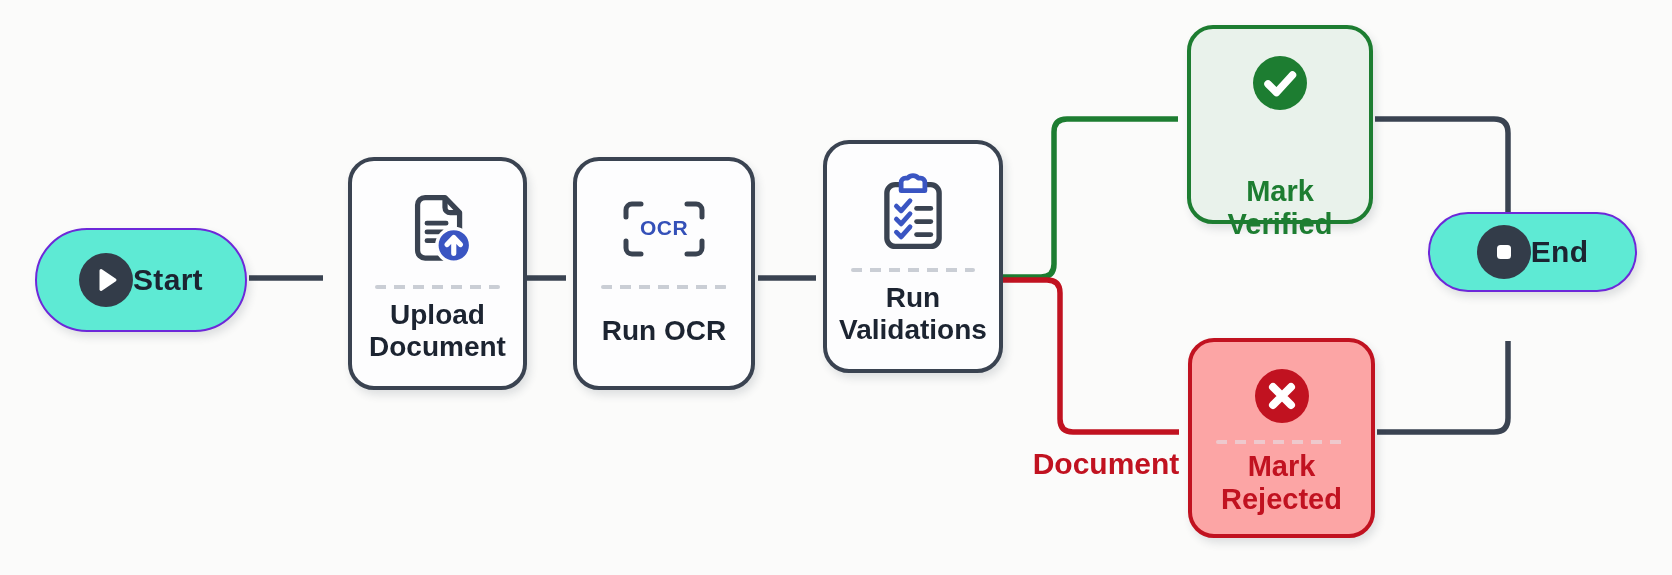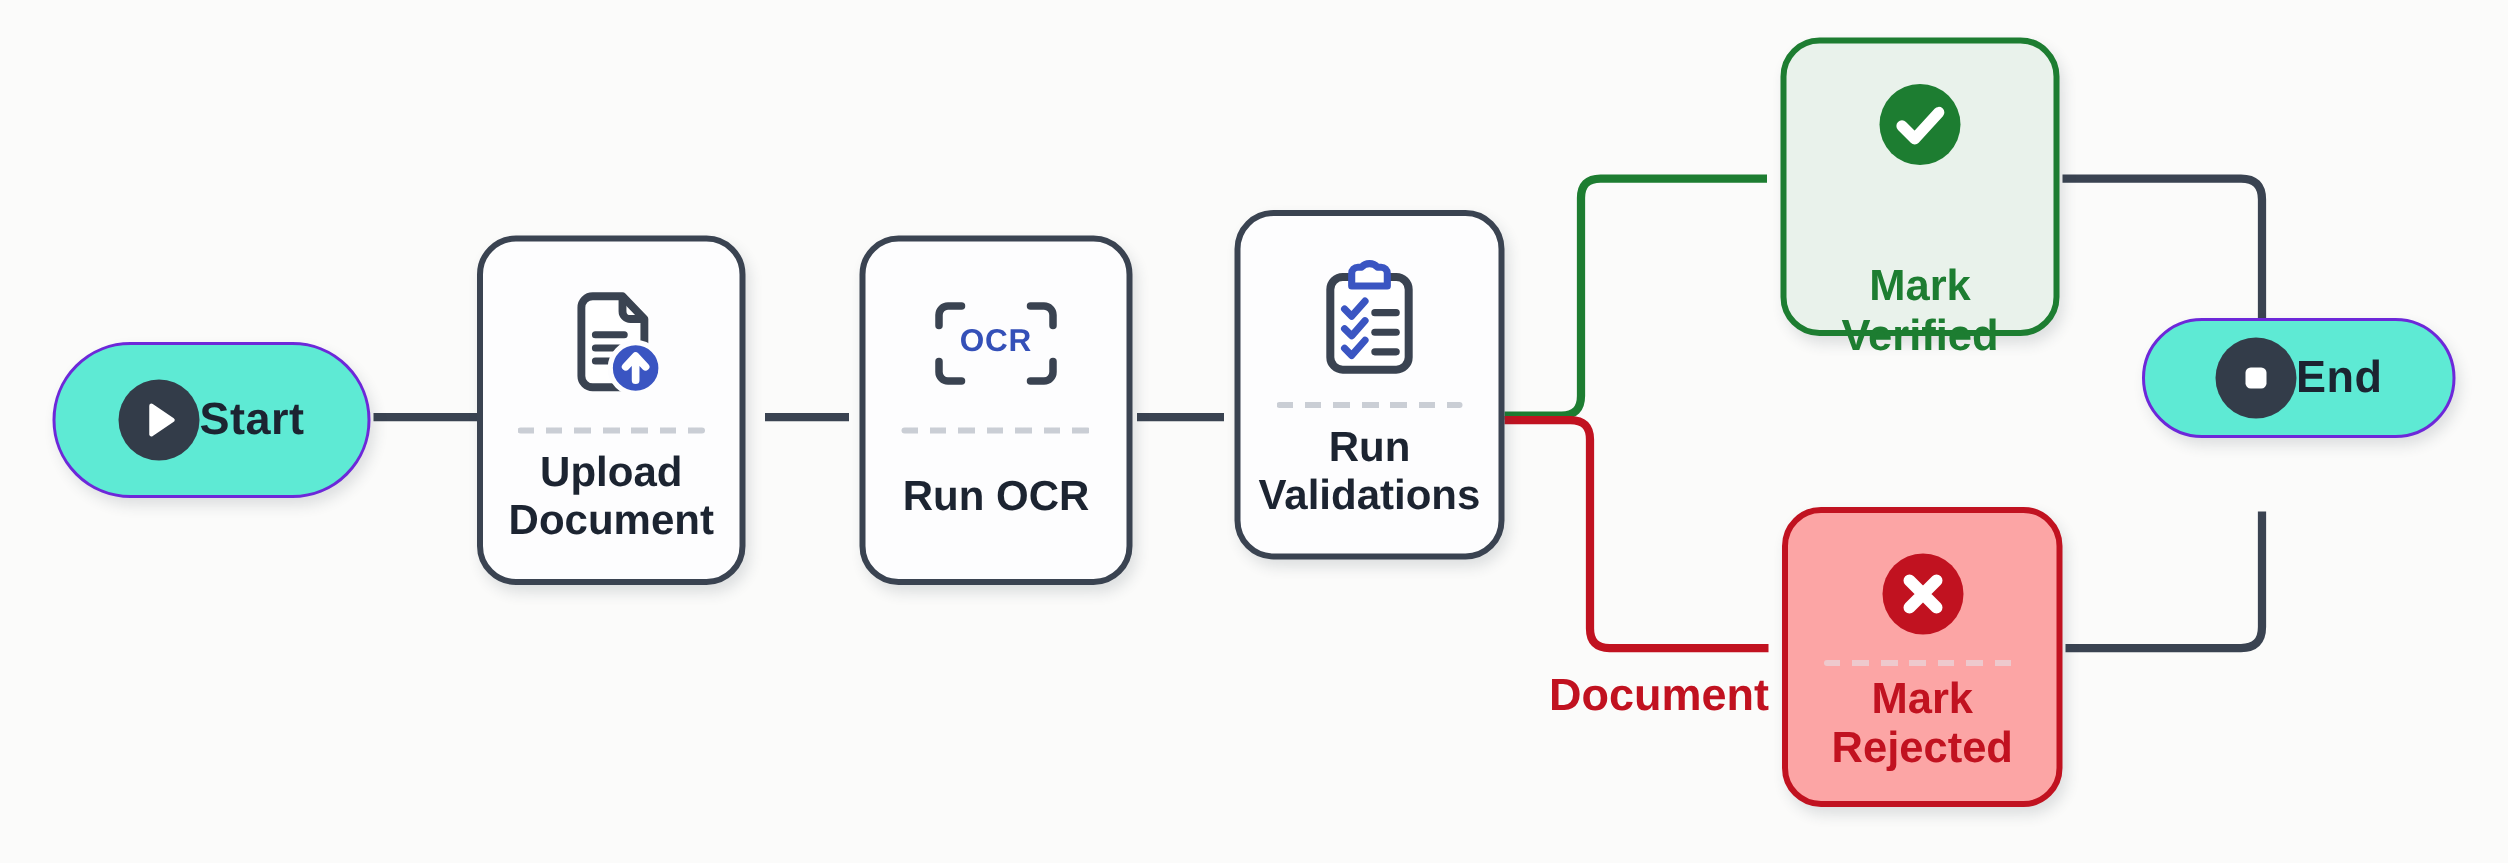--- a/index.html
+++ b/index.html
@@ -31,21 +31,21 @@
   .pill .label { font-size:30px; font-weight:700; color:#1c2431; letter-spacing:.3px; }
 
   
   .process {
     background:#fdfdfe;
     border:4px solid #3a4351;
     border-radius:26px;
     display:flex; flex-direction:column; align-items:center;
     padding:20px 6px 14px;
   }
-  #node-upload      { left:318px; top:157px; width:179px; height:233px; }
+  #node-upload      { left:348px; top:157px; width:179px; height:233px; }
   #node-ocr         { left:573px; top:157px; width:182px; height:233px; }
   #node-validations { left:823px; top:140px; width:180px; height:233px; }
   .process .icon-wrap { flex:0 0 96px; display:flex; align-items:center; justify-content:center; }
   .process .label {
     flex:1; display:flex; align-items:center; text-align:center;
     font-size:28px; font-weight:700; color:#1c2431; line-height:1.13;
   }
 
   
   .outcome {

